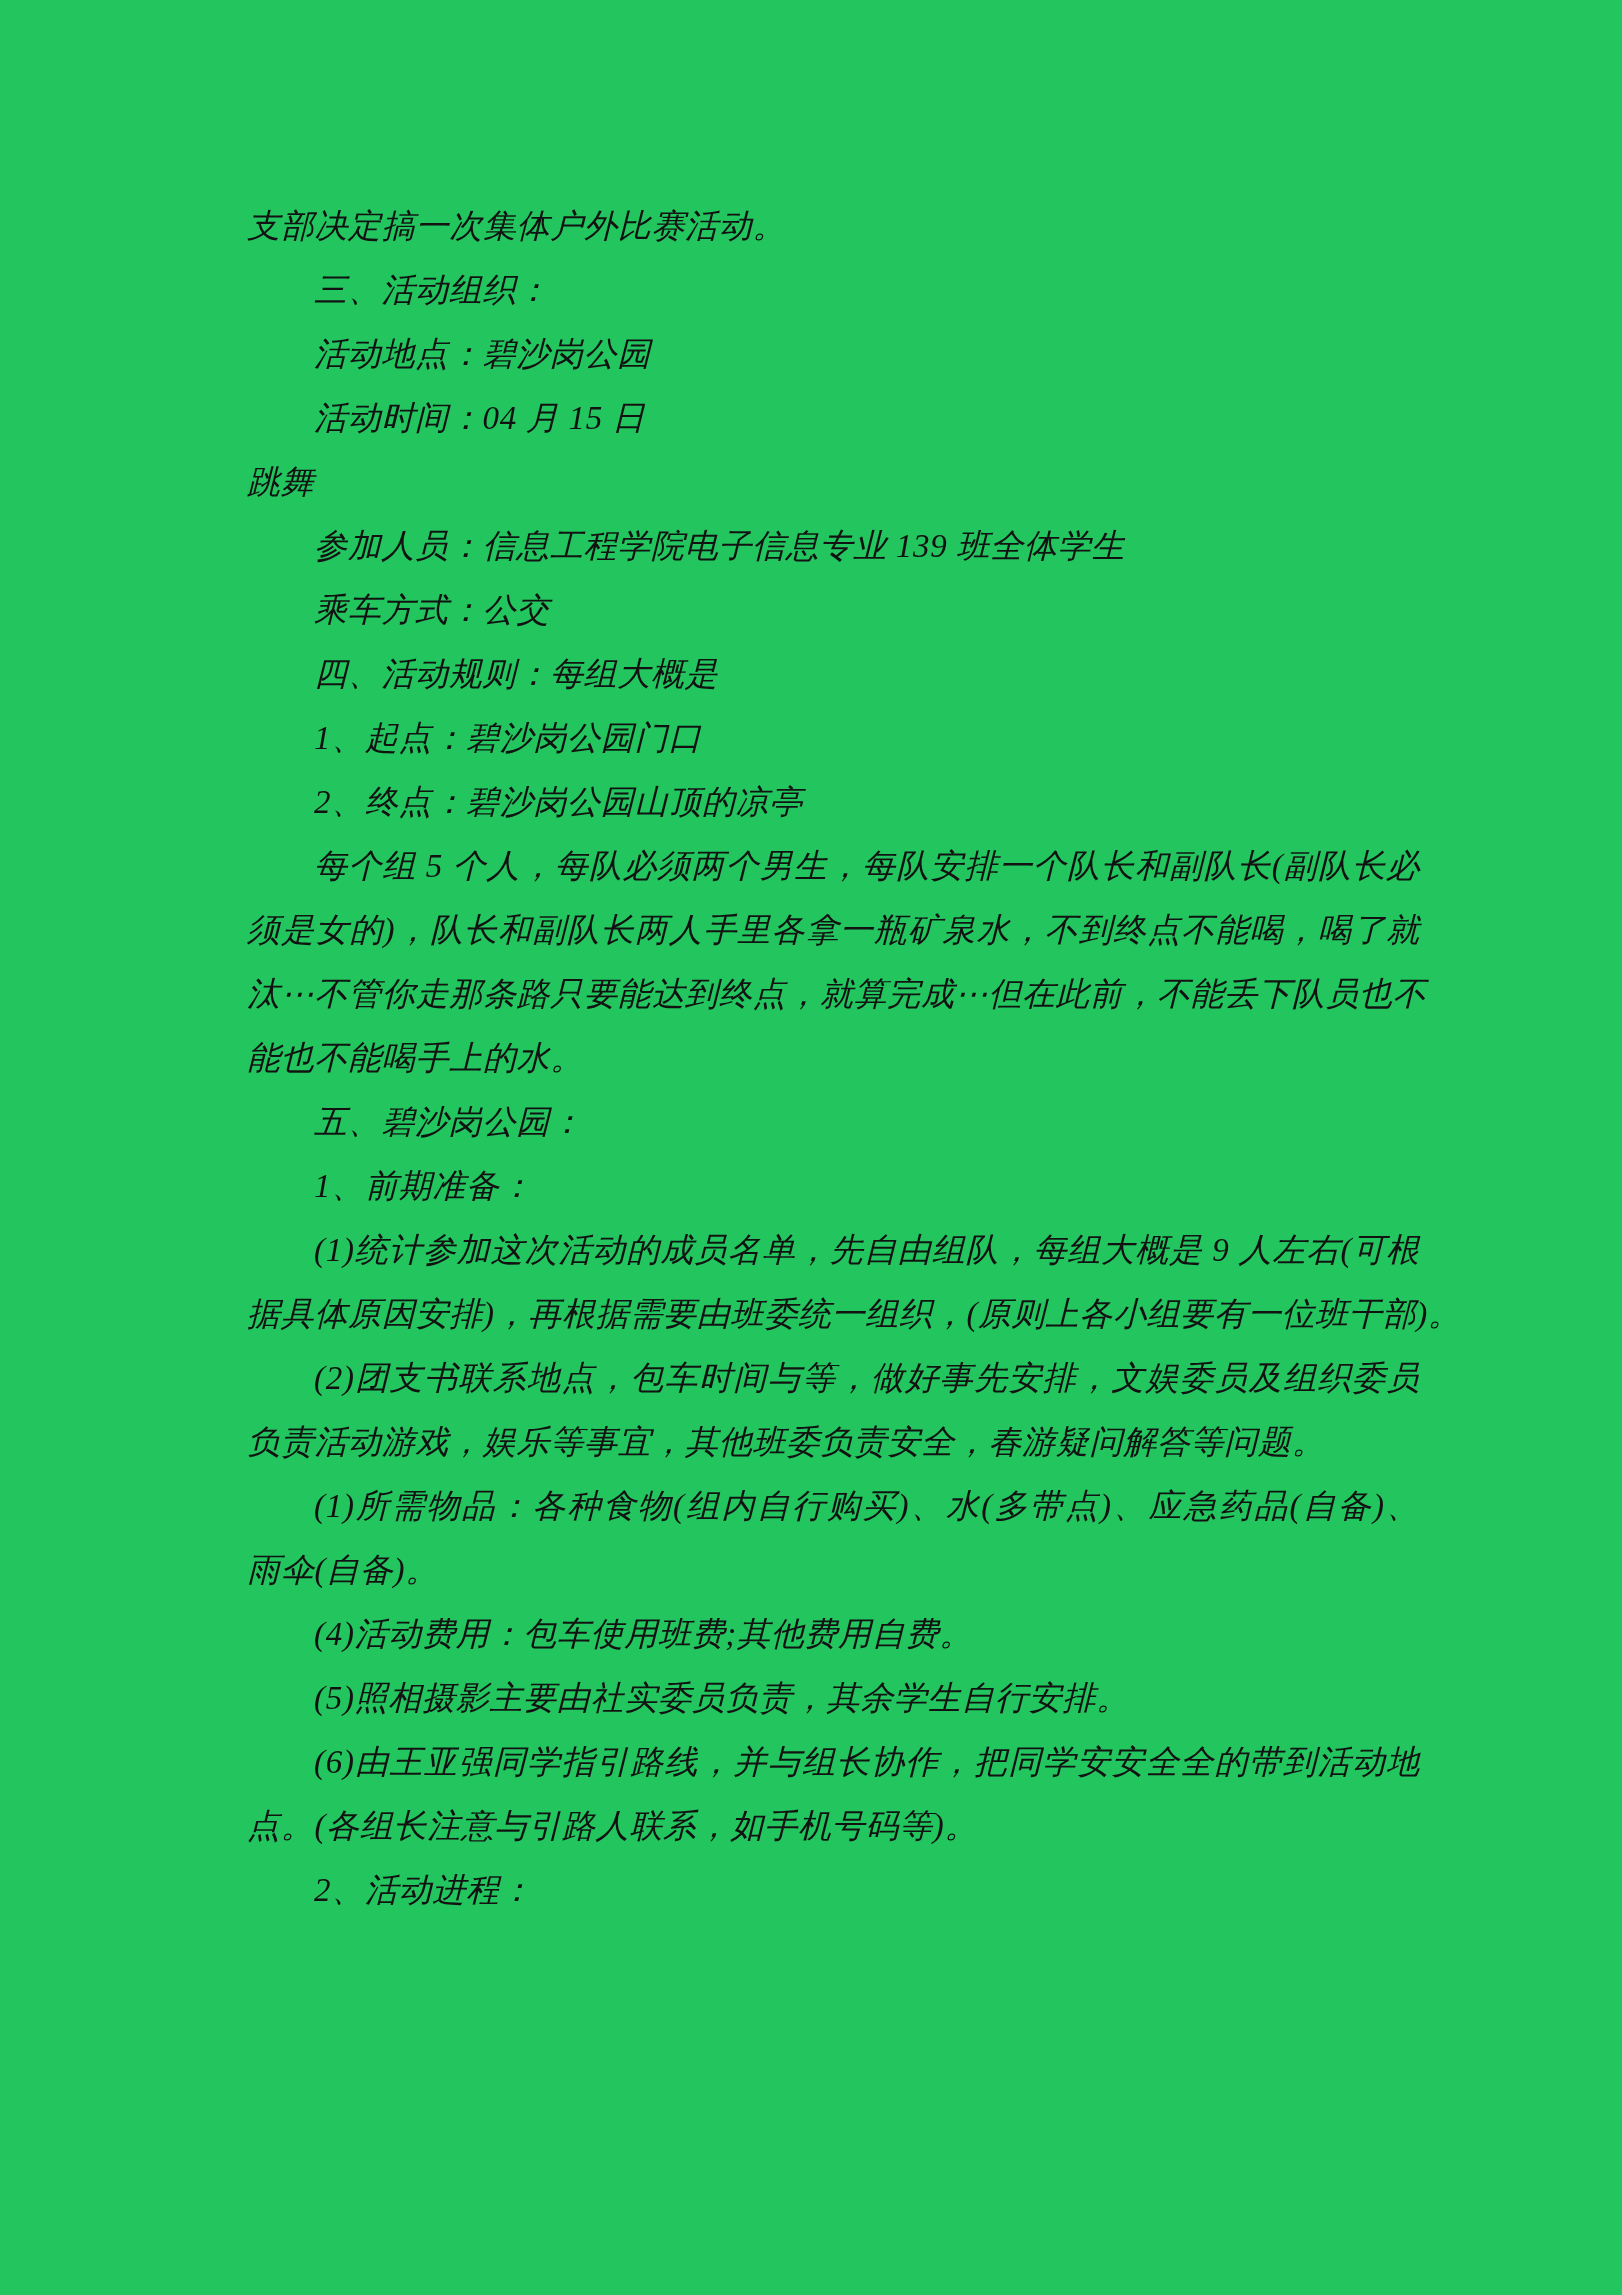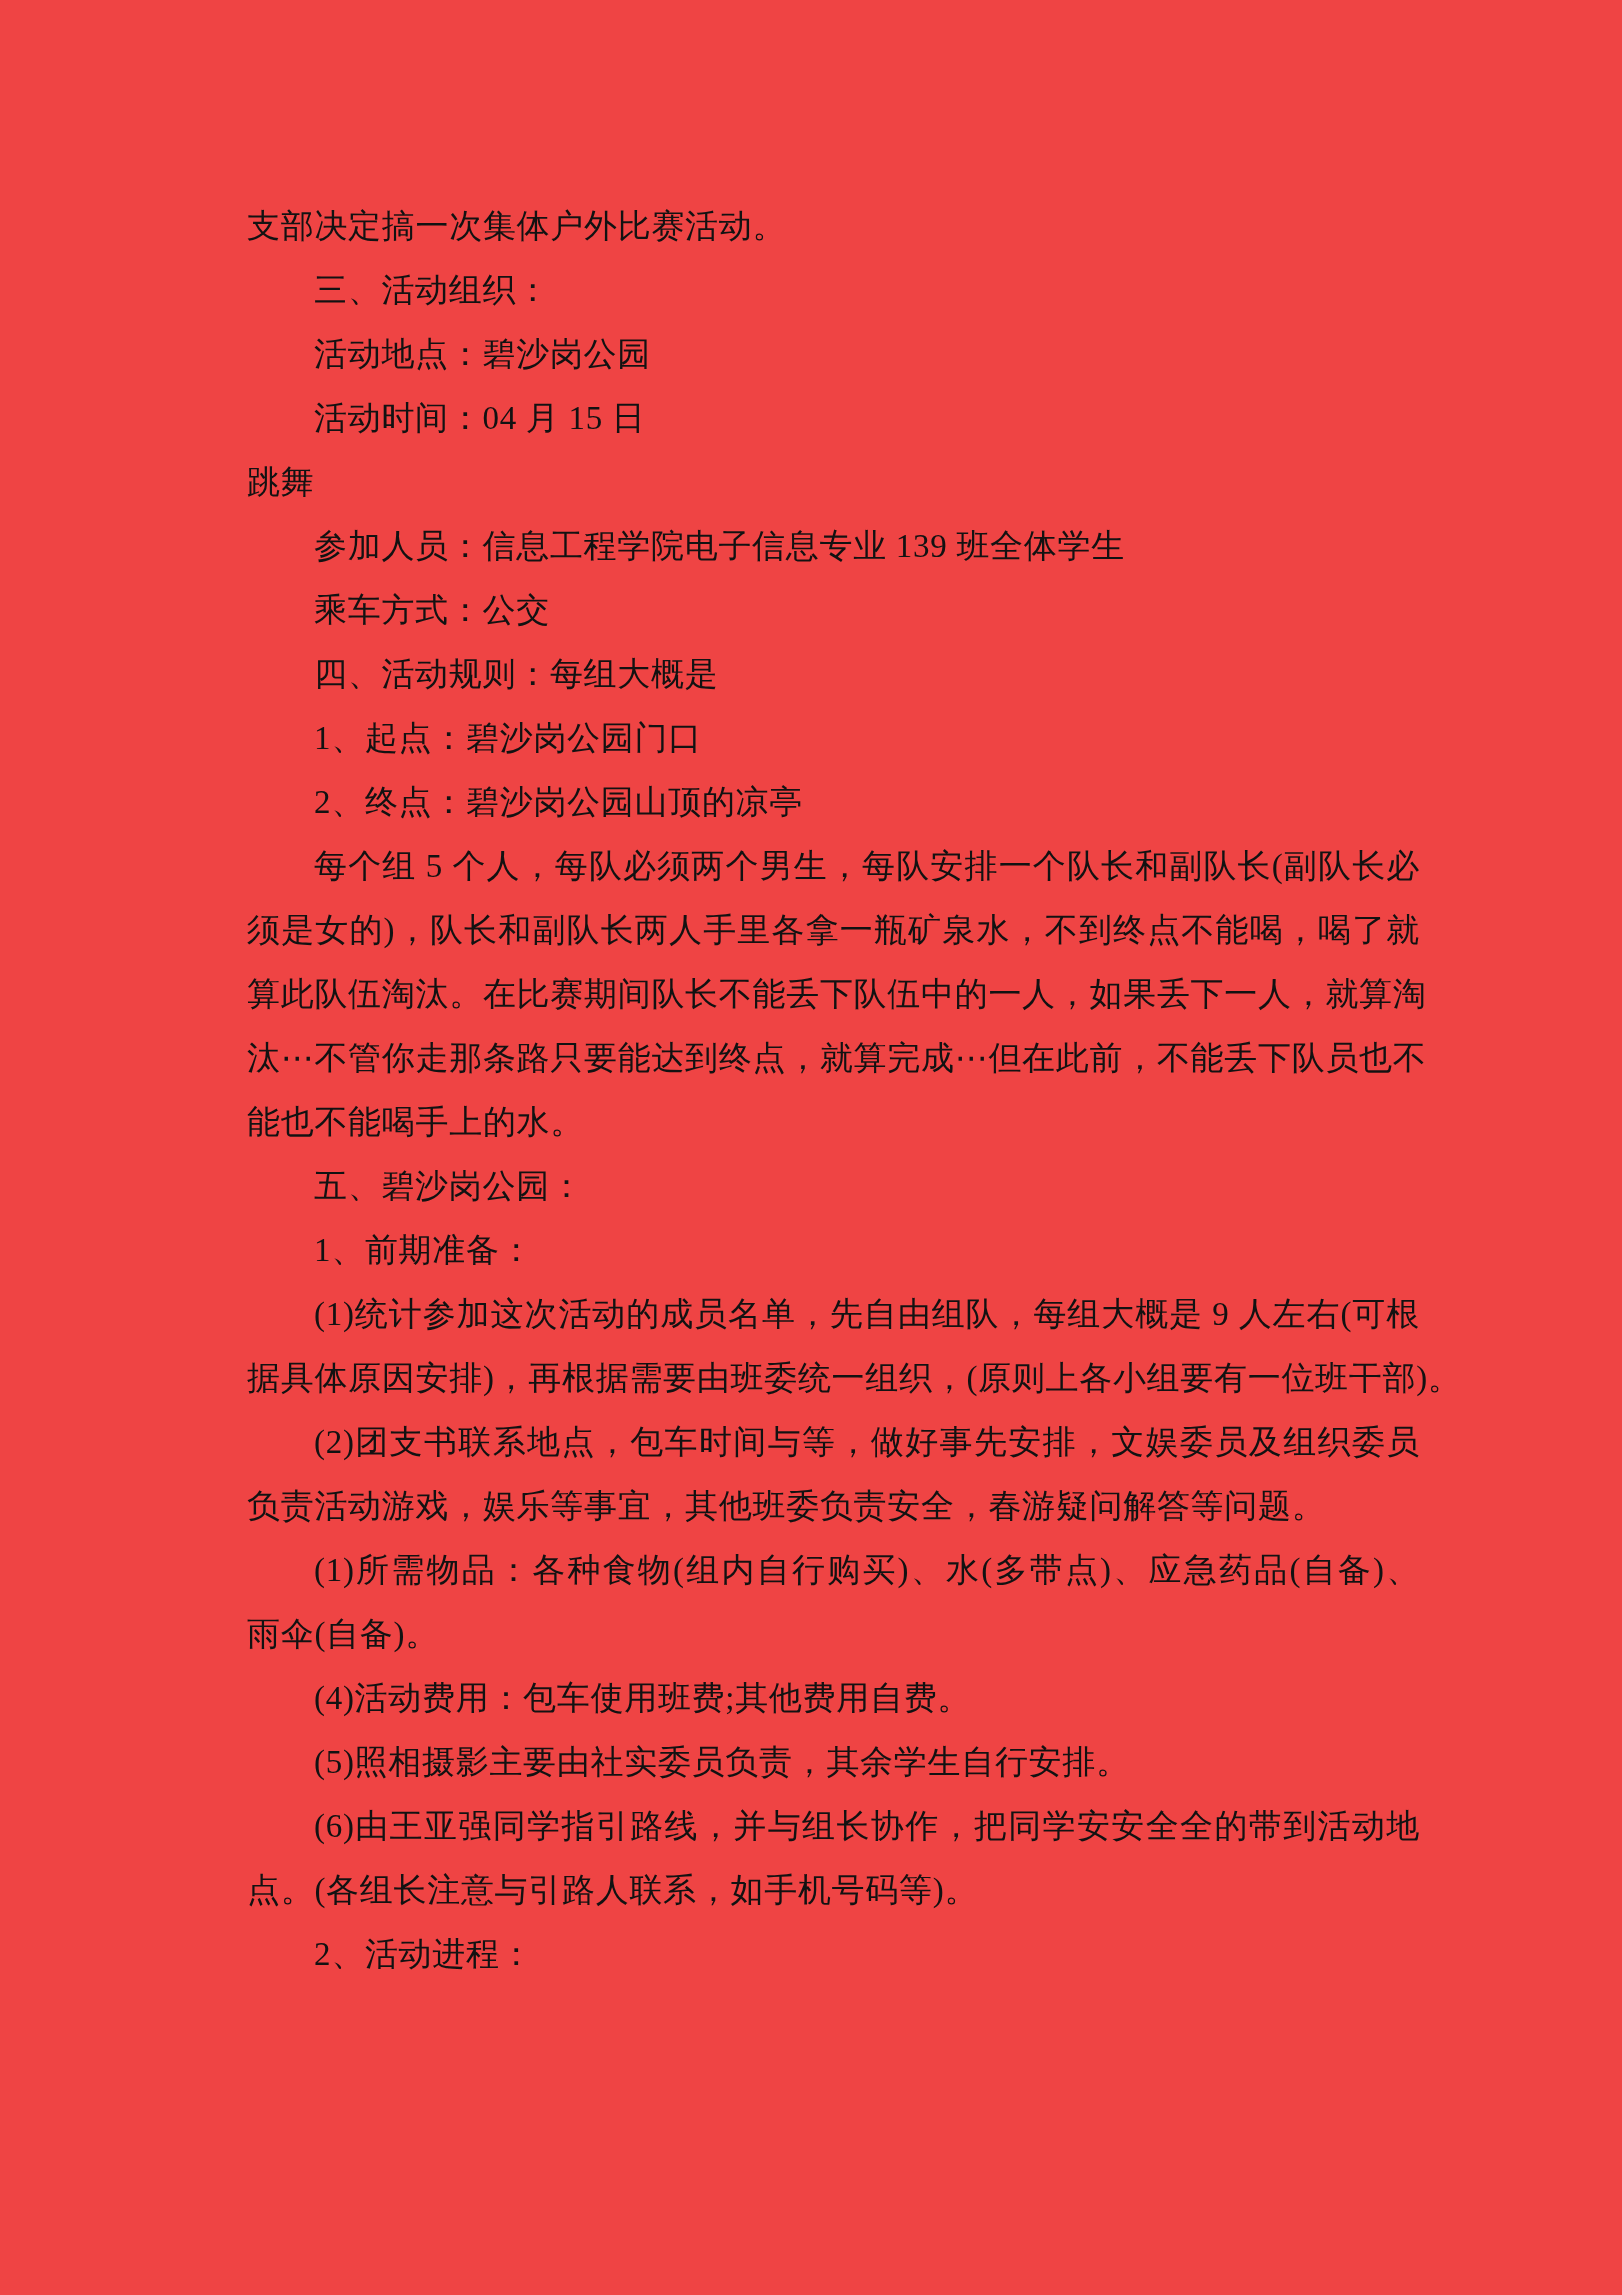--- a/index.html
+++ b/index.html
@@ -39,35 +39,34 @@
     text-align: left;
     text-align-last: left;
   }
   .line.indent {
     padding-left: 67px;
   }
 </style>
 </head>
 <body style="background: rgb(250, 250, 250);">
 
-<div class="paper" style="background: #ef4444;">
+<div class="paper" style="background: #22c55e; font-style: italic;">
   <div class="textblock" id="doc-body" style="color: rgb(18, 18, 18);">
       <div class="line last">支部决定搞一次集体户外比赛活动。</div>
       <div class="line indent last">三、活动组织：</div>
       <div class="line indent last">活动地点：碧沙岗公园</div>
       <div class="line indent last">活动时间：04 月 15 日</div>
       <div class="line last">跳舞</div>
       <div class="line indent last">参加人员：信息工程学院电子信息专业 139 班全体学生</div>
       <div class="line indent last">乘车方式：公交</div>
       <div class="line indent last">四、活动规则：每组大概是</div>
       <div class="line indent last">1、起点：碧沙岗公园门口</div>
       <div class="line indent last">2、终点：碧沙岗公园山顶的凉亭</div>
       <div class="line indent">每个组 5 个人，每队必须两个男生，每队安排一个队长和副队长(副队长必</div>
       <div class="line">须是女的)，队长和副队长两人手里各拿一瓶矿泉水，不到终点不能喝，喝了就</div>
-      <div class="line">算此队伍淘汰。在比赛期间队长不能丢下队伍中的一人，如果丢下一人，就算淘</div>
       <div class="line">汰⋯不管你走那条路只要能达到终点，就算完成⋯但在此前，不能丢下队员也不</div>
       <div class="line last">能也不能喝手上的水。</div>
       <div class="line indent last">五、碧沙岗公园：</div>
       <div class="line indent last">1、前期准备：</div>
       <div class="line indent">(1)统计参加这次活动的成员名单，先自由组队，每组大概是 9 人左右(可根</div>
       <div class="line last">据具体原因安排)，再根据需要由班委统一组织，(原则上各小组要有一位班干部)。</div>
       <div class="line indent">(2)团支书联系地点，包车时间与等，做好事先安排，文娱委员及组织委员</div>
       <div class="line last">负责活动游戏，娱乐等事宜，其他班委负责安全，春游疑问解答等问题。</div>
       <div class="line indent">(1)所需物品：各种食物(组内自行购买)、水(多带点)、应急药品(自备)、</div>
       <div class="line last">雨伞(自备)。</div>

